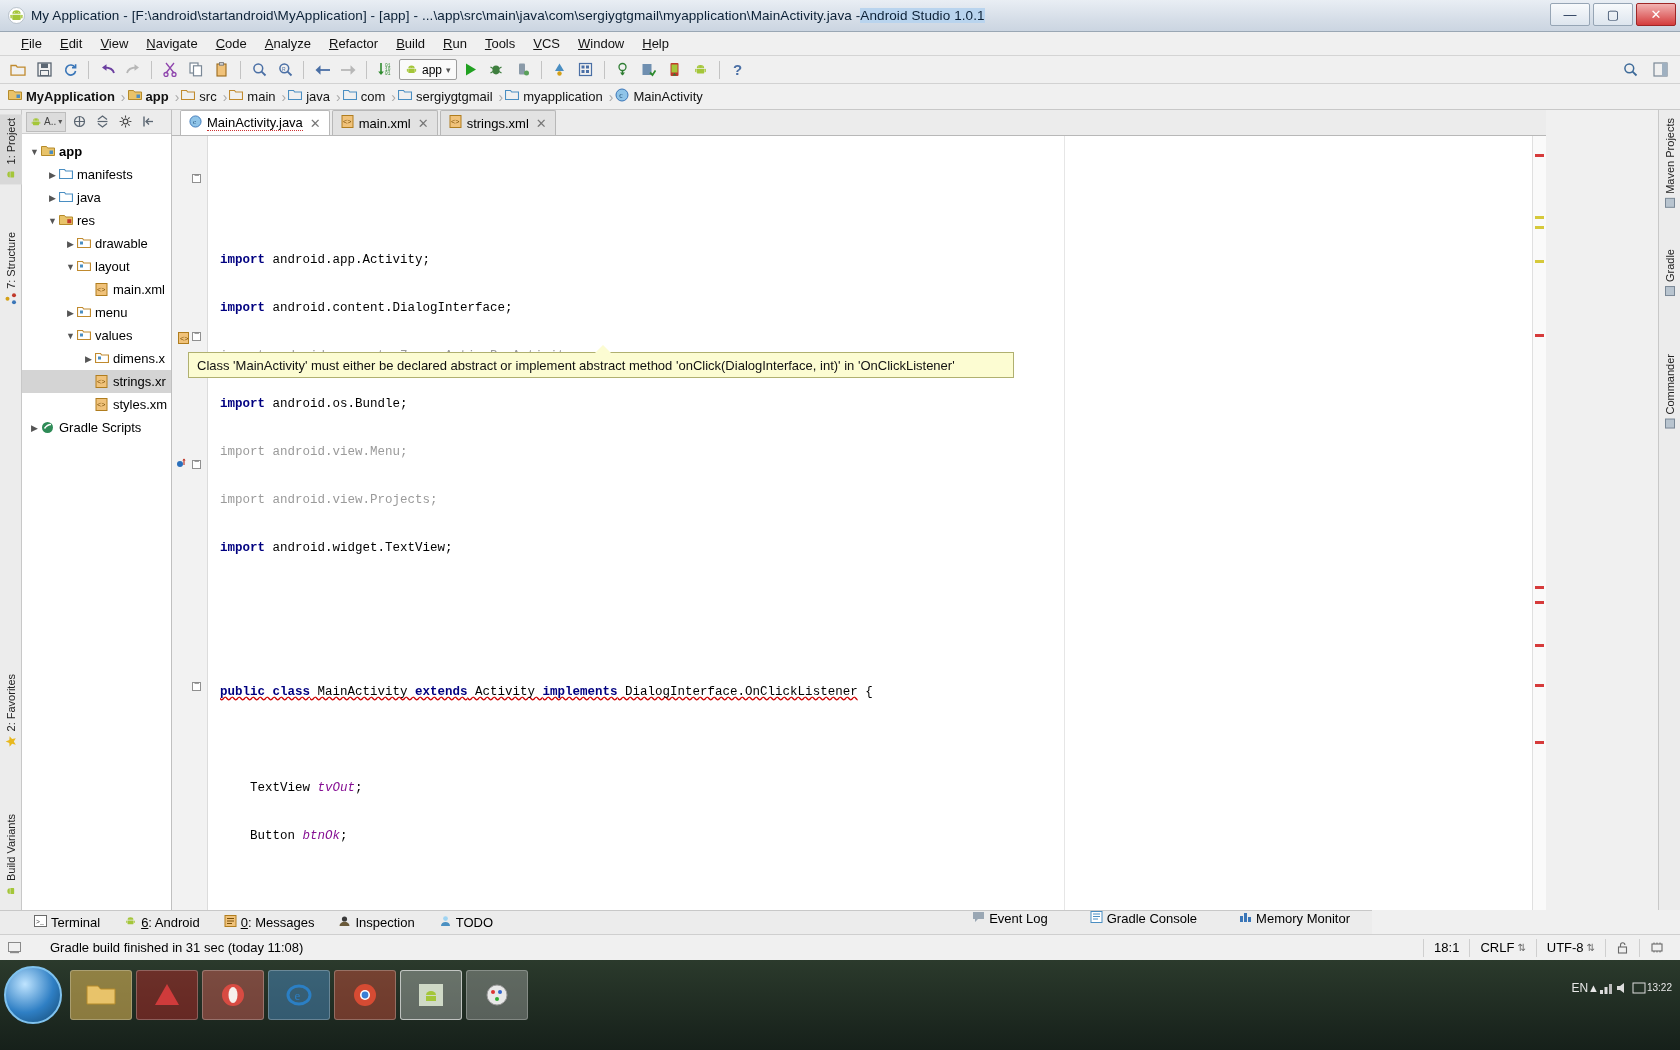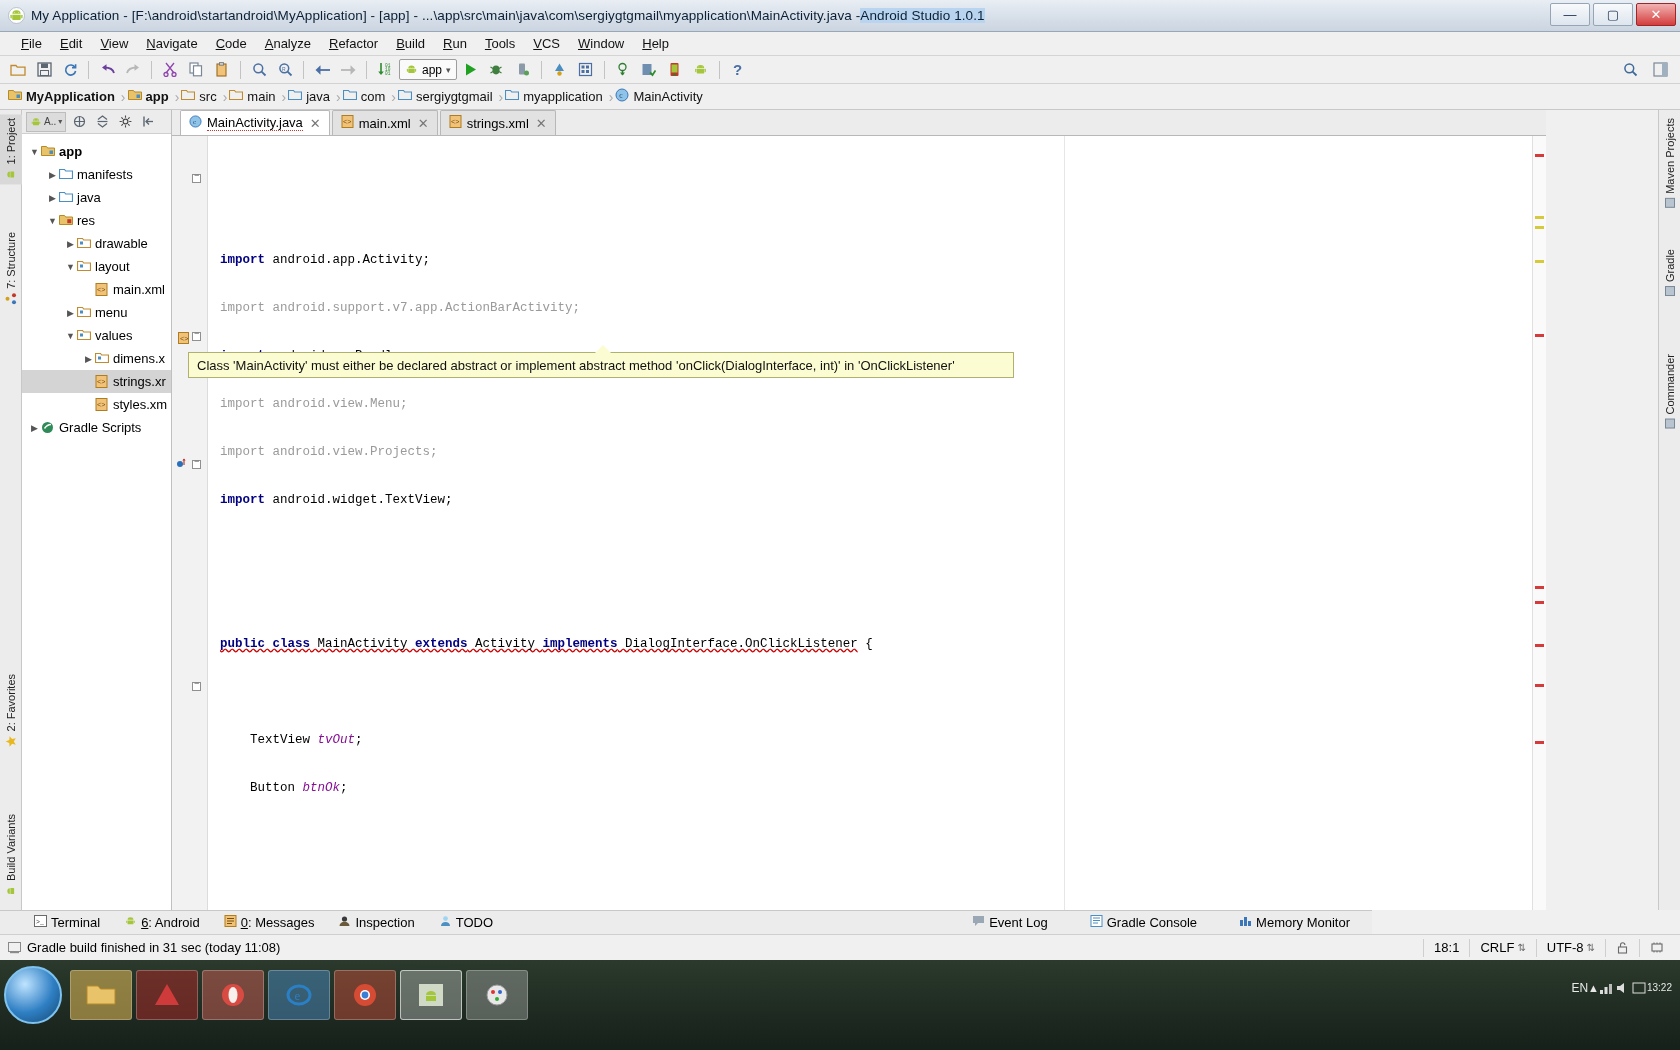--- a/index.html
+++ b/index.html
@@ -166,29 +166,29 @@
   .tooltip-arrow {
     position:absolute; left:595px; top:345px; width:0;height:0;
     border-left:8px solid transparent; border-right:8px solid transparent;
     border-bottom:8px solid #fcfcd2; z-index:21;
   }
 
   
   .bottombar {
     position:absolute; left:0; top:910px; width:1372px; height:24px;
     background:#ececec; border-top:1px solid #c8c8c8;
-    display:flex; align-items:center; padding-left:22px;
+    display:flex; padding-left:22px;
   }
   .btw { display:flex; align-items:center; gap:4px; padding:0 12px; font-size:13px; }
   .btw u { text-decoration:underline; }
   .bottom-right { position:absolute; right:10px; display:flex; gap:18px; align-items:center; }
   .statusbar {
     position:absolute; left:0; top:934px; width:1680px; height:26px;
     background:#f0f0f0; border-top:1px solid #cfcfcf;
-    display:flex; align-items:center; padding-left:8px; font-size:13px;
+    display:flex; align-items:center; padding-left:8px; font-size:13px;gap:23px;
   }
   .status-right { position:absolute; right:6px; display:flex; align-items:center; gap:0; }
   .status-cell { padding:0 10px; border-left:1px solid #cfcfcf; display:flex; align-items:center; gap:3px; height:18px;}
 
   
   .taskbar {
     position:absolute; left:0; top:960px; width:1680px; height:90px;
     background:linear-gradient(#2b3a2c,#16201a);
     overflow:hidden;
   }
@@ -746,20 +746,21 @@
             <path d="M6.3 2.5 8 0.6 9.7 2.5z" fill="#c0392b"></path>
           </svg>
       </div>
     </div>
 
     <div class="code">
       <div class="margin-line"></div>
 
       <div class="ln">&nbsp;</div>
       <div class="ln"><span class="kw">import</span> <span class="plain">android.app.Activity;</span></div>
+      <div class="ln"><span class="kw">import</span> <span class="plain">android.content.DialogInterface;</span></div>
       <div class="ln"><span class="gray">import android.support.v7.app.ActionBarActivity;</span></div>
       <div class="ln"><span class="kw">import</span> <span class="plain">android.os.Bundle;</span></div>
       <div class="ln"><span class="gray">import android.view.Menu;</span></div>
       <div class="ln"><span class="gray">import android.view.Projects;</span></div>
       <div class="ln"><span class="kw">import</span> <span class="plain">android.widget.TextView;</span></div>
       <div class="ln">&nbsp;</div>
       <div class="ln">&nbsp;</div>
       <div class="ln"><span class="kw squig-wavy">public class</span><span class="plain squig-wavy"> MainActivity </span><span class="kw squig-wavy">extends</span><span class="plain squig-wavy"> Activity </span><span class="kw squig-wavy">implements</span><span class="plain squig-wavy"> DialogInterface.OnClickListener</span><span class="plain"> {</span></div>
       <div class="ln">&nbsp;</div>
       <div class="ln"><span class="plain">    TextView </span><span class="fld">tvOut</span><span class="plain">;</span></div>

